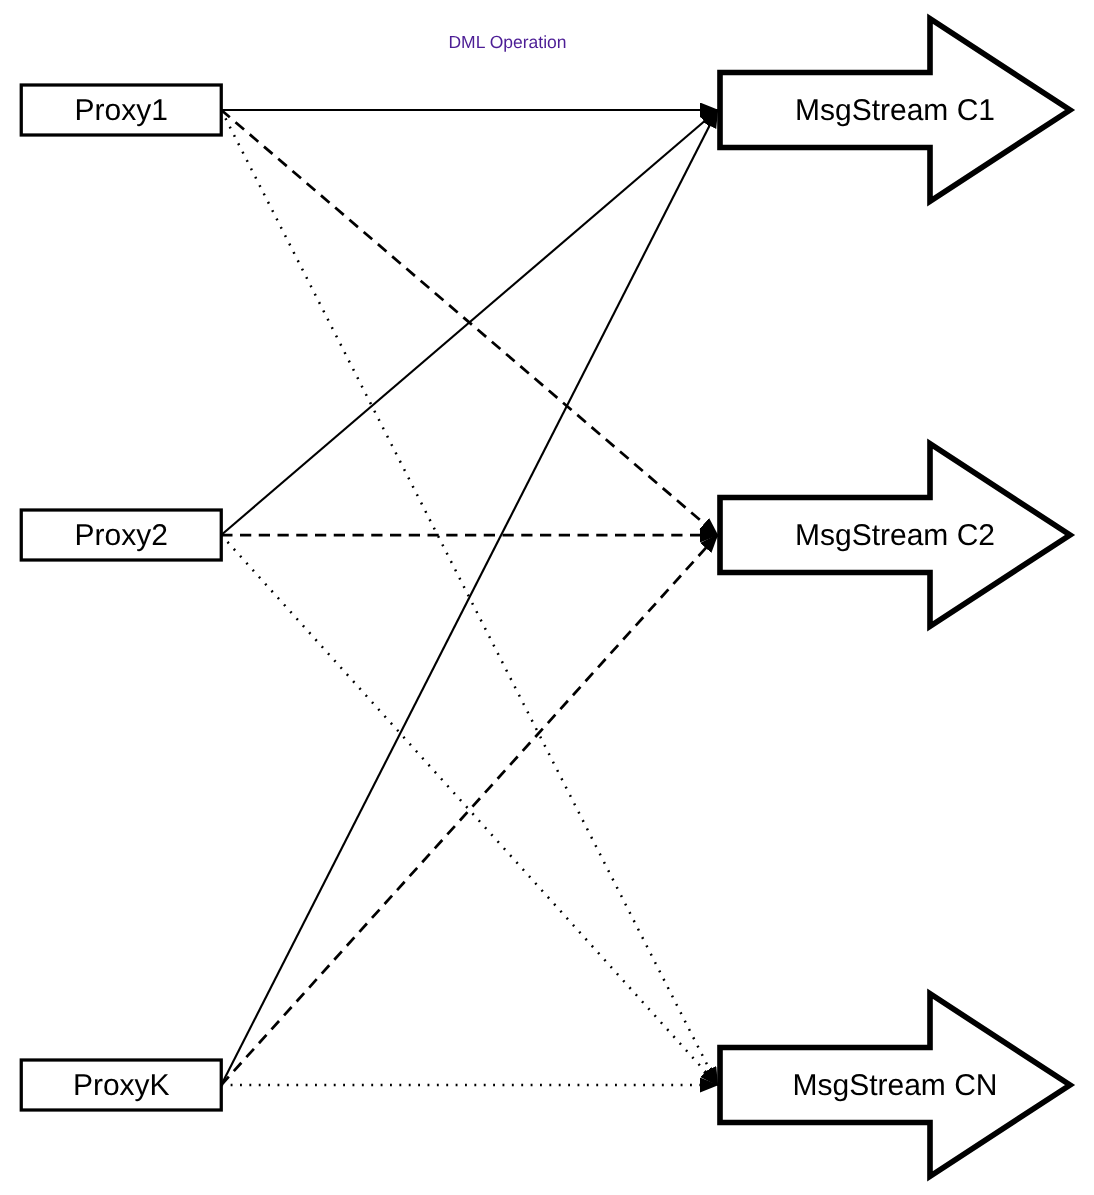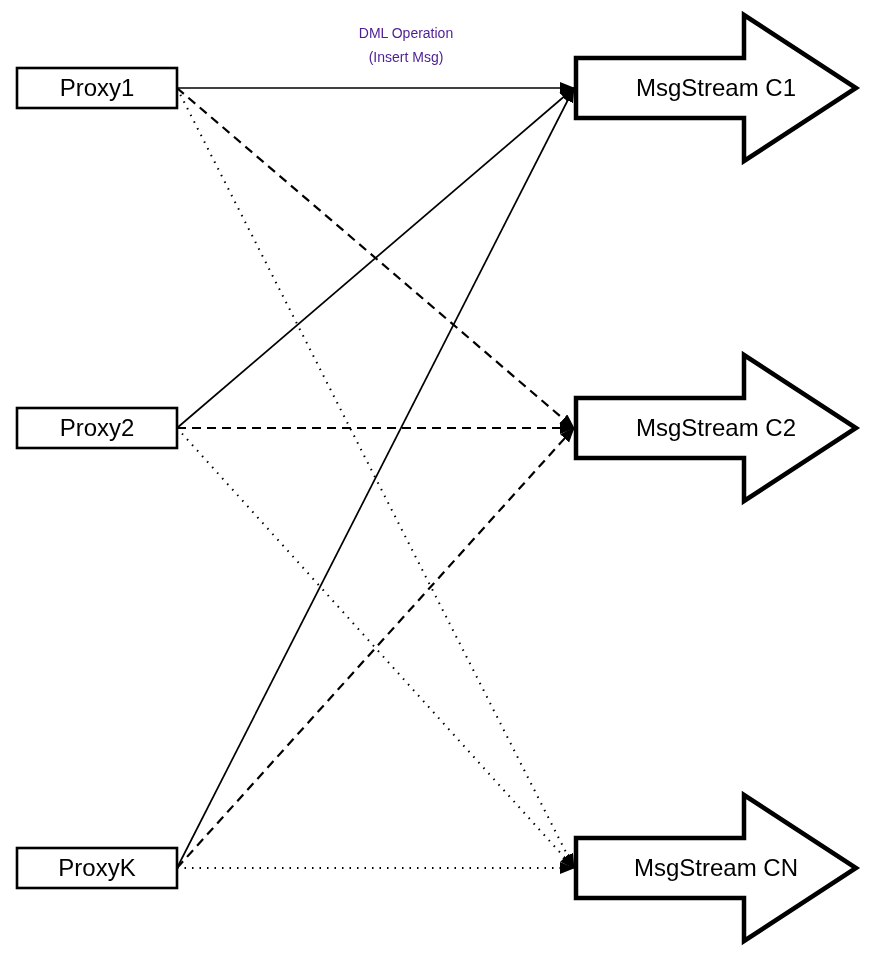--- a/index.html
+++ b/index.html
@@ -72,15 +72,14 @@
         <line x1="177" y1="428" x2="574" y2="428" stroke="#000000" stroke-width="2.2" marker-end="url(#arrowhead)" stroke-dasharray="9 6"></line>
         <line x1="177" y1="428" x2="574" y2="868" stroke="#000000" stroke-width="2" marker-end="url(#arrowhead)" stroke-dasharray="1.5 6"></line>
         <line x1="177" y1="868" x2="574" y2="88" stroke="#000000" stroke-width="1.7" marker-end="url(#arrowhead)"></line>
         <line x1="177" y1="868" x2="574" y2="428" stroke="#000000" stroke-width="2.2" marker-end="url(#arrowhead)" stroke-dasharray="9 6"></line>
         <line x1="177" y1="868" x2="574" y2="868" stroke="#000000" stroke-width="2" marker-end="url(#arrowhead)" stroke-dasharray="1.5 6"></line>
       </g>
   </svg>
 
   <div class="title">
     <div>DML Operation</div>
-    <div>(Insert Msg)</div>
   </div>
 </div>
 
 </body></html>

